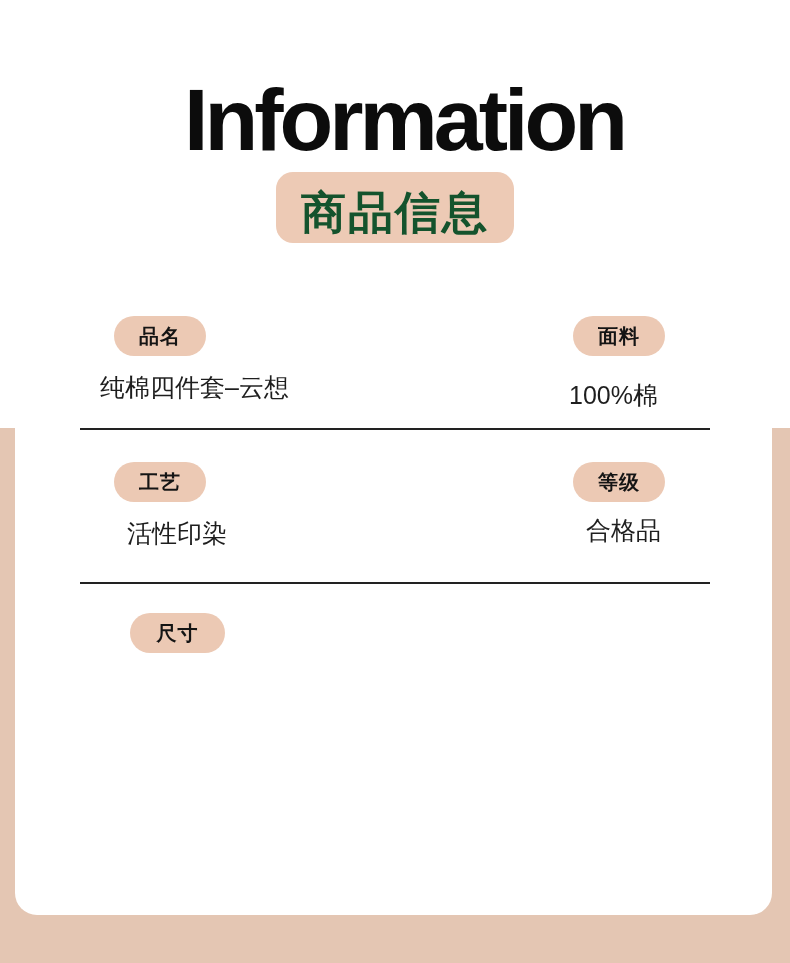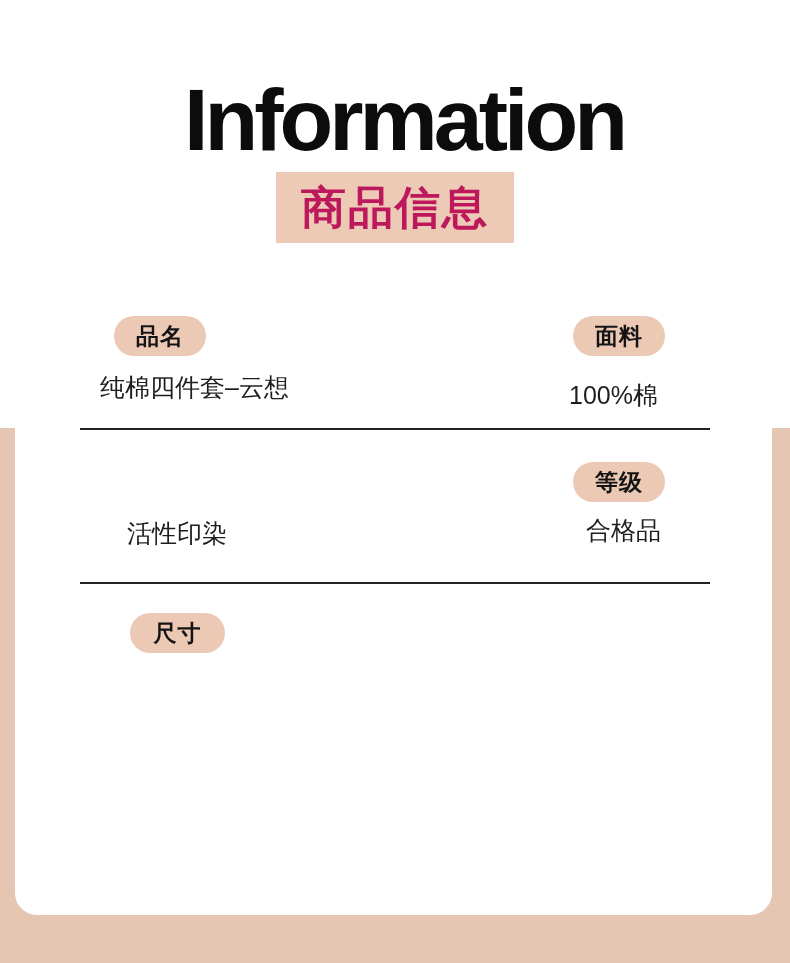--- a/index.html
+++ b/index.html
@@ -21,27 +21,27 @@
 
   .wordmark{
     position:absolute;top:76px;left:9px;width:790px;
     text-align:center;
     font-size:88px;line-height:1;font-weight:800;letter-spacing:-4px;
     color:#0c0c0c;
   }
   .badge{
     position:absolute;top:172px;left:50%;transform:translateX(-50%);
     width:238px;height:71px;background:#edcab5;
-    display:flex;align-items:center;justify-content:center;
-    font-size:45px;font-weight:700;letter-spacing:2px;color:#be185d;
+    display:flex;align-items:flex-end;justify-content:center;
+    font-size:45px;font-weight:700;letter-spacing:2px;color:#14532d;border-radius:17px;
   }
   .pill{
     position:absolute;width:92px;height:40px;border-radius:21px;
     background:#ecc9b4;display:flex;align-items:center;justify-content:center;
-    font-size:23px;font-weight:700;color:#141414;letter-spacing:1px;
+    font-size:20px;font-weight:700;color:#141414;letter-spacing:1px;
   }
   .value{
     position:absolute;font-size:25px;color:#1e1e1e;line-height:30px;
     white-space:nowrap;
   }
   .divider{
     position:absolute;left:80px;width:630px;height:2px;background:#222222;
   }
   .size-list{
     position:absolute;left:127px;top:697px;
@@ -80,20 +80,23 @@
     <span>品名</span>
   </div>
   <div class="pill" id="pill-fabric">
     <span>面料</span>
   </div>
   <div class="value" id="val-name">纯棉四件套–云想</div>
   <div class="value" id="val-fabric">100%棉</div>
 
   <div class="divider" id="divider-1"></div>
 
+  <div class="pill" id="pill-craft">
+    <span>工艺</span>
+  </div>
   <div class="pill" id="pill-grade">
     <span>等级</span>
   </div>
   <div class="value" id="val-craft">活性印染</div>
   <div class="value" id="val-grade">合格品</div>
 
   <div class="divider" id="divider-2"></div>
 
   <div class="pill" id="pill-size">
     <span>尺寸</span>

